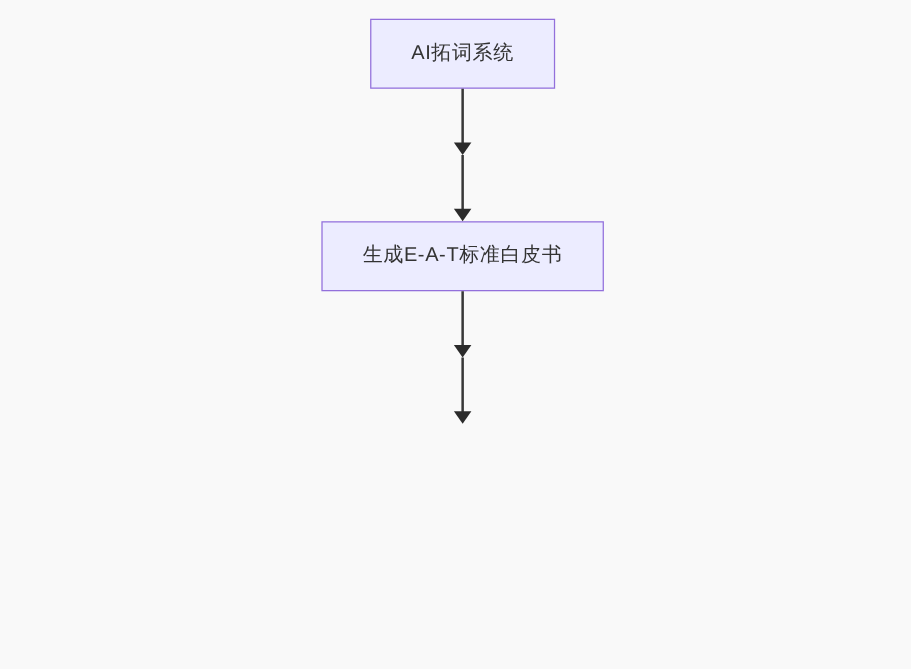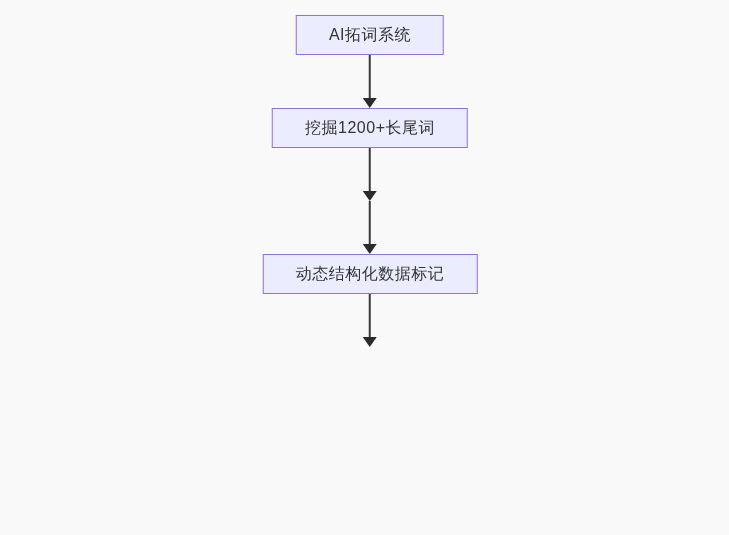--- a/index.html
+++ b/index.html
@@ -21,21 +21,21 @@
     position: absolute;
     left: 370px;
     top: 15px;
     transform: translateX(-50%);
     display: flex;
     flex-direction: column;
     align-items: center;
   }
   .node {
     box-sizing: border-box;
-    height: 40px;
+    height: 56px;
     padding: 0 32px;
     display: flex;
     align-items: center;
     justify-content: center;
     background: #ECECFF;
     border: 1px solid #9370DB;
     color: #333333;
     font-size: 16px;
     white-space: nowrap;
   }
@@ -77,39 +77,36 @@
 
     <div class="node">
       <span class="label">AI拓词系统</span>
     </div>
 
     <div class="arrow">
       <div class="line"></div>
       <div class="head"></div>
     </div>
 
+
+    <div class="arrow">
+      <div class="line"></div>
+      <div class="head"></div>
+    </div>
+
     <div class="node">
-      <span class="label">挖掘1200+长尾词</span>
+      <span class="label">生成E-A-T标准白皮书</span>
     </div>
 
     <div class="arrow">
       <div class="line"></div>
       <div class="head"></div>
     </div>
 
 
     <div class="arrow">
       <div class="line"></div>
       <div class="head"></div>
     </div>
 
-    <div class="node">
-      <span class="label">动态结构化数据标记</span>
-    </div>
-
-    <div class="arrow">
-      <div class="line"></div>
-      <div class="head"></div>
-    </div>
-
 
   </div>
 </div>
 
 </body></html>

